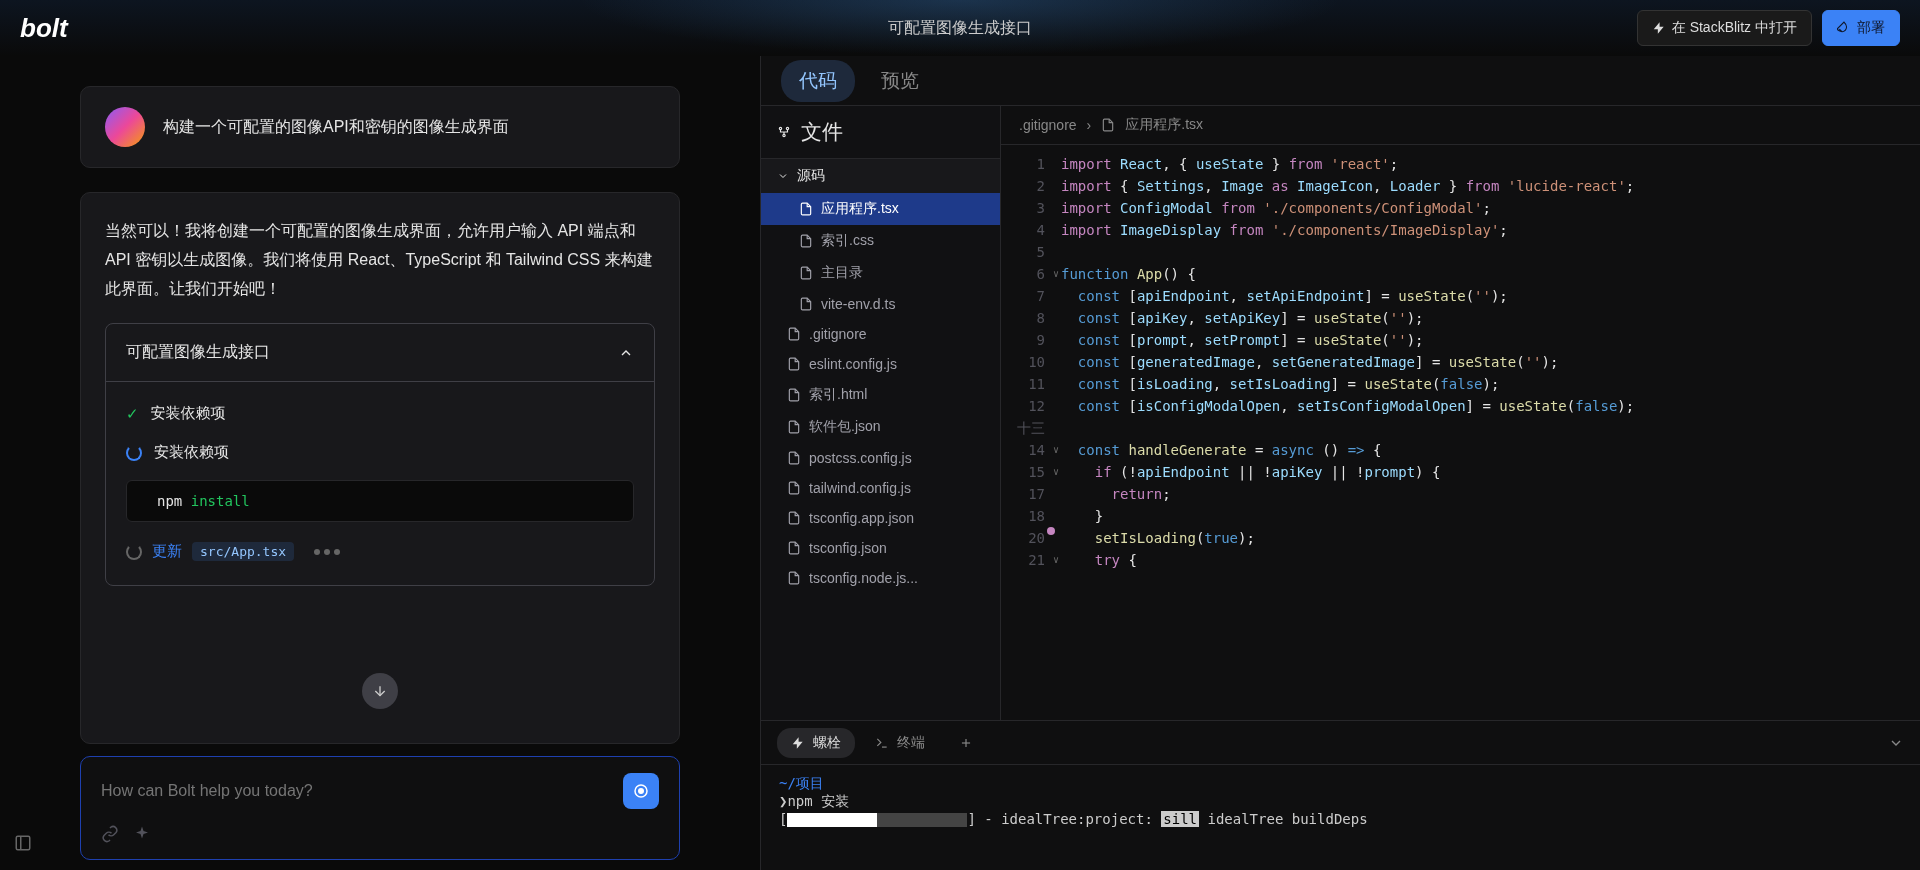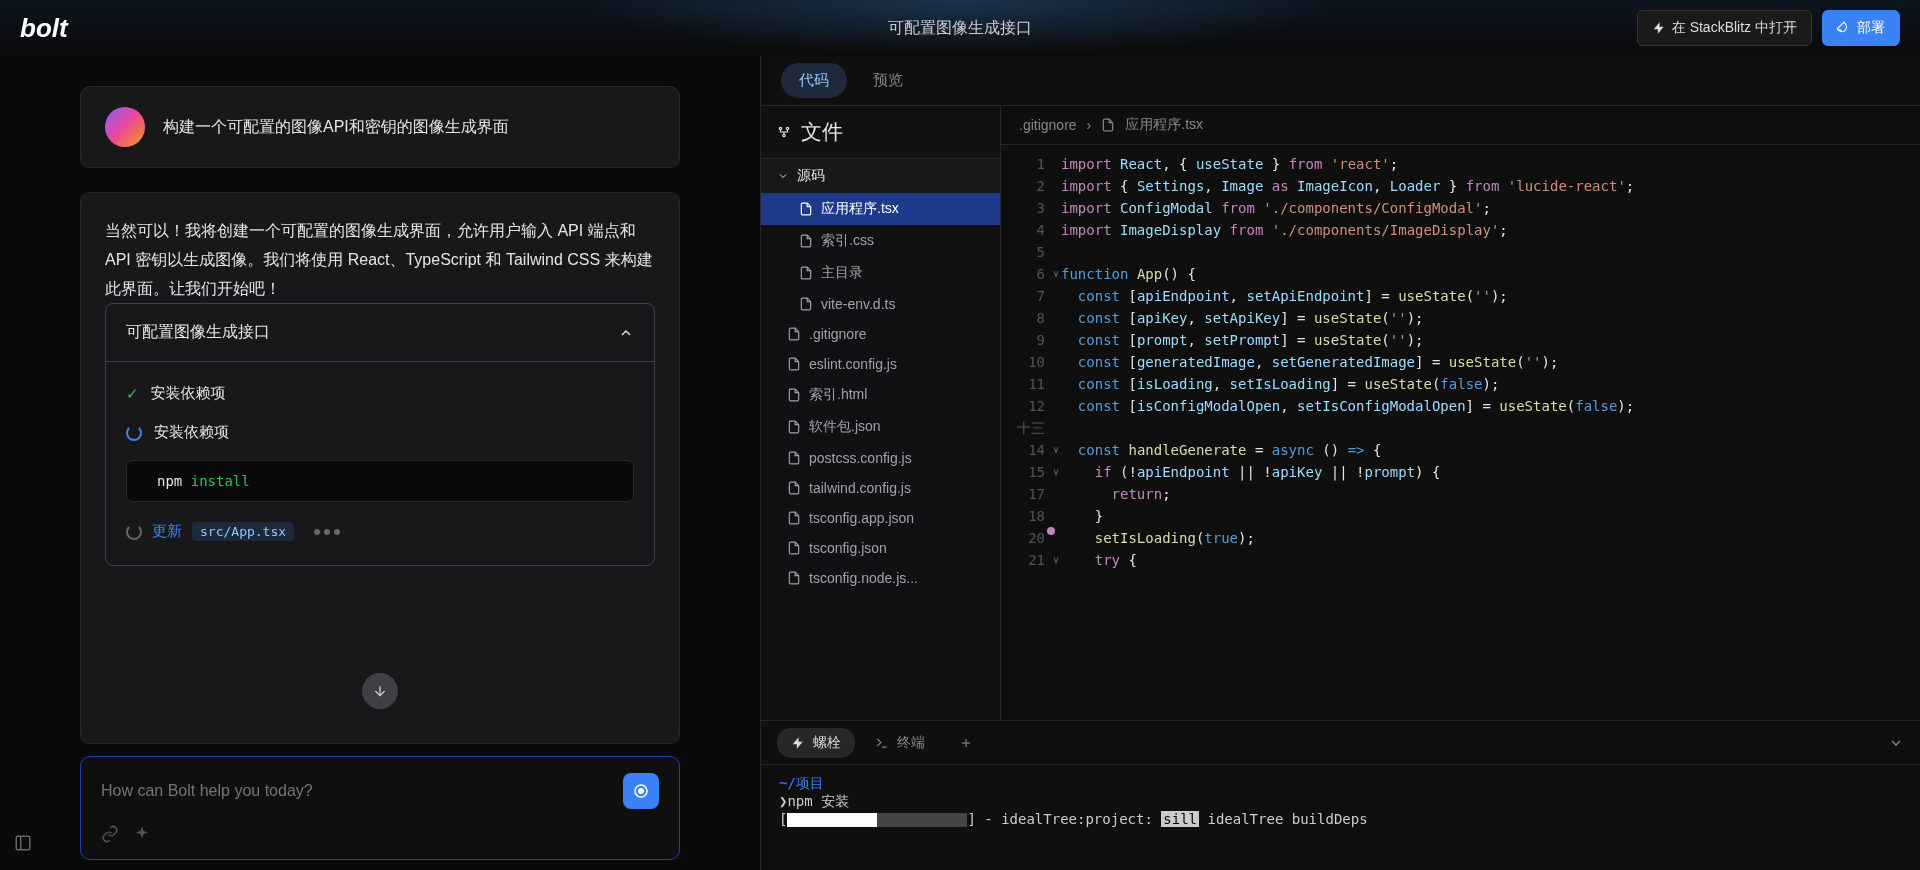--- a/index.html
+++ b/index.html
@@ -3,27 +3,27 @@
 <meta charset="utf-8">
 <style>
 * { margin:0; padding:0; box-sizing:border-box; }
 body { background:#0a0a0a; font-family:-apple-system,BlinkMacSystemFont,'Segoe UI',sans-serif; color:#e5e5e5; overflow:hidden; height:870px; width:1920px; }
 .header { height:56px; display:flex; align-items:center; justify-content:space-between; padding:0 20px; background:linear-gradient(180deg,#0d1520 0%,#0a0a0a 100%); position:relative; }
 .header::before { content:''; position:absolute; top:0; left:30%; right:30%; height:56px; background:radial-gradient(ellipse at top,rgba(60,120,180,0.3) 0%,transparent 70%); pointer-events:none; }
 .logo { font-weight:800; font-style:italic; font-size:26px; color:#fff; }
 .header-title { position:absolute; left:50%; transform:translateX(-50%); color:#ccc; font-size:16px; }
 .header-right { display:flex; gap:10px; align-items:center; }
 .btn { background:#1a1a1a; border:1px solid #333; padding:8px 14px; border-radius:6px; color:#ddd; font-size:14px; display:flex; align-items:center; gap:6px; cursor:pointer; }
-.btn-primary { background:#3b82f6; border-color:#3b82f6; color:#ffffff; }
+.btn-primary { background:#3b82f6; border-color:#3b82f6; color:#0f172a; }
 .main { display:flex; height:814px; }
 .left-panel { width:760px; padding:30px 80px 10px 80px; display:flex; flex-direction:column; position:relative; }
 .prompt-box { background:#18181b; border:1px solid #27272a; border-radius:10px; padding:20px 24px; display:flex; align-items:center; gap:18px; margin-bottom:24px; }
 .avatar { width:40px; height:40px; border-radius:50%; background:linear-gradient(135deg,#8b5cf6,#ec4899,#f59e0b); flex-shrink:0; }
 .response-box { background:#18181b; border:1px solid #27272a; border-radius:10px; padding:24px; flex:1; overflow:hidden; position:relative; }
-.response-text { line-height:1.8; font-size:16px; }
+.response-text { line-height:1.8; font-size:16px; margin-bottom:20px; }
 .task-card { border:1px solid #3f3f46; border-radius:8px; overflow:hidden; }
 .task-header { padding:18px 20px; display:flex; justify-content:space-between; align-items:center; border-bottom:1px solid #3f3f46; cursor:pointer; }
 .task-items { padding:12px 0; }
 .task-item { padding:10px 20px; display:flex; align-items:center; gap:12px; font-size:15px; }
 .check-icon { color:#22c55e; }
 .spinner { width:16px; height:16px; border:2px solid #3b82f6; border-top-color:transparent; border-radius:50%; }
 .cmd-box { background:#0a0a0a; border:1px solid #27272a; margin:8px 20px; padding:12px 30px; border-radius:6px; font-family:monospace; font-size:14px; }
 .cmd-box .kw { color:#22c55e; }
 .update-row { padding:12px 20px; display:flex; align-items:center; gap:10px; }
 .update-link { color:#3b82f6; font-size:15px; }
@@ -33,21 +33,21 @@
 .scroll-btn { position:absolute; left:50%; transform:translateX(-50%); top:480px; width:36px; height:36px; border-radius:50%; background:#3f3f46; display:flex; align-items:center; justify-content:center; cursor:pointer; }
 .input-area { background:#0f0f10; border:1px solid #1e40af; border-radius:10px; margin-top:12px; padding:8px; }
 .input-row { display:flex; align-items:center; padding:8px 12px; }
 .input-field { flex:1; background:transparent; border:none; color:#888; font-size:16px; outline:none; }
 .send-btn { width:36px; height:36px; background:#3b82f6; border-radius:8px; display:flex; align-items:center; justify-content:center; cursor:pointer; }
 .input-tools { padding:8px 12px; display:flex; gap:14px; }
 .tool-icon { color:#52525b; cursor:pointer; }
 .sidebar-toggle { position:absolute; bottom:14px; left:14px; color:#666; cursor:pointer; }
 .right-panel { flex:1; background:#0f0f10; border-left:1px solid #27272a; display:flex; flex-direction:column; }
 .tabs-row { height:50px; display:flex; align-items:center; padding:0 20px; gap:8px; border-bottom:1px solid #27272a; }
-.tab { padding:8px 18px; border-radius:20px; font-size:15px; cursor:pointer; color:#888; }
+.tab { padding:8px 18px; border-radius:20px; font-size:19px; cursor:pointer; color:#888; }
 .tab.active { background:#1e293b; color:#93c5fd; }
 .editor-area { flex:1; display:flex; overflow:hidden; }
 .file-tree { width:240px; border-right:1px solid #27272a; background:#111113; overflow-y:auto; }
 .tree-header { padding:12px 16px; display:flex; align-items:center; gap:10px; font-size:21px; border-bottom:1px solid #27272a; }
 .tree-folder { padding:8px 16px; display:flex; align-items:center; gap:8px; font-size:14px; cursor:pointer; background:#18181b; }
 .tree-file { padding:7px 16px 7px 38px; display:flex; align-items:center; gap:8px; font-size:14px; cursor:pointer; color:#a1a1aa; }
 .tree-file.active { background:#1e3a8a; color:#fff; }
 .tree-file.root { padding-left:26px; }
 .code-pane { flex:1; display:flex; flex-direction:column; overflow:hidden; }
 .breadcrumb { padding:10px 18px; font-size:14px; color:#888; border-bottom:1px solid #27272a; display:flex; align-items:center; gap:10px; }

